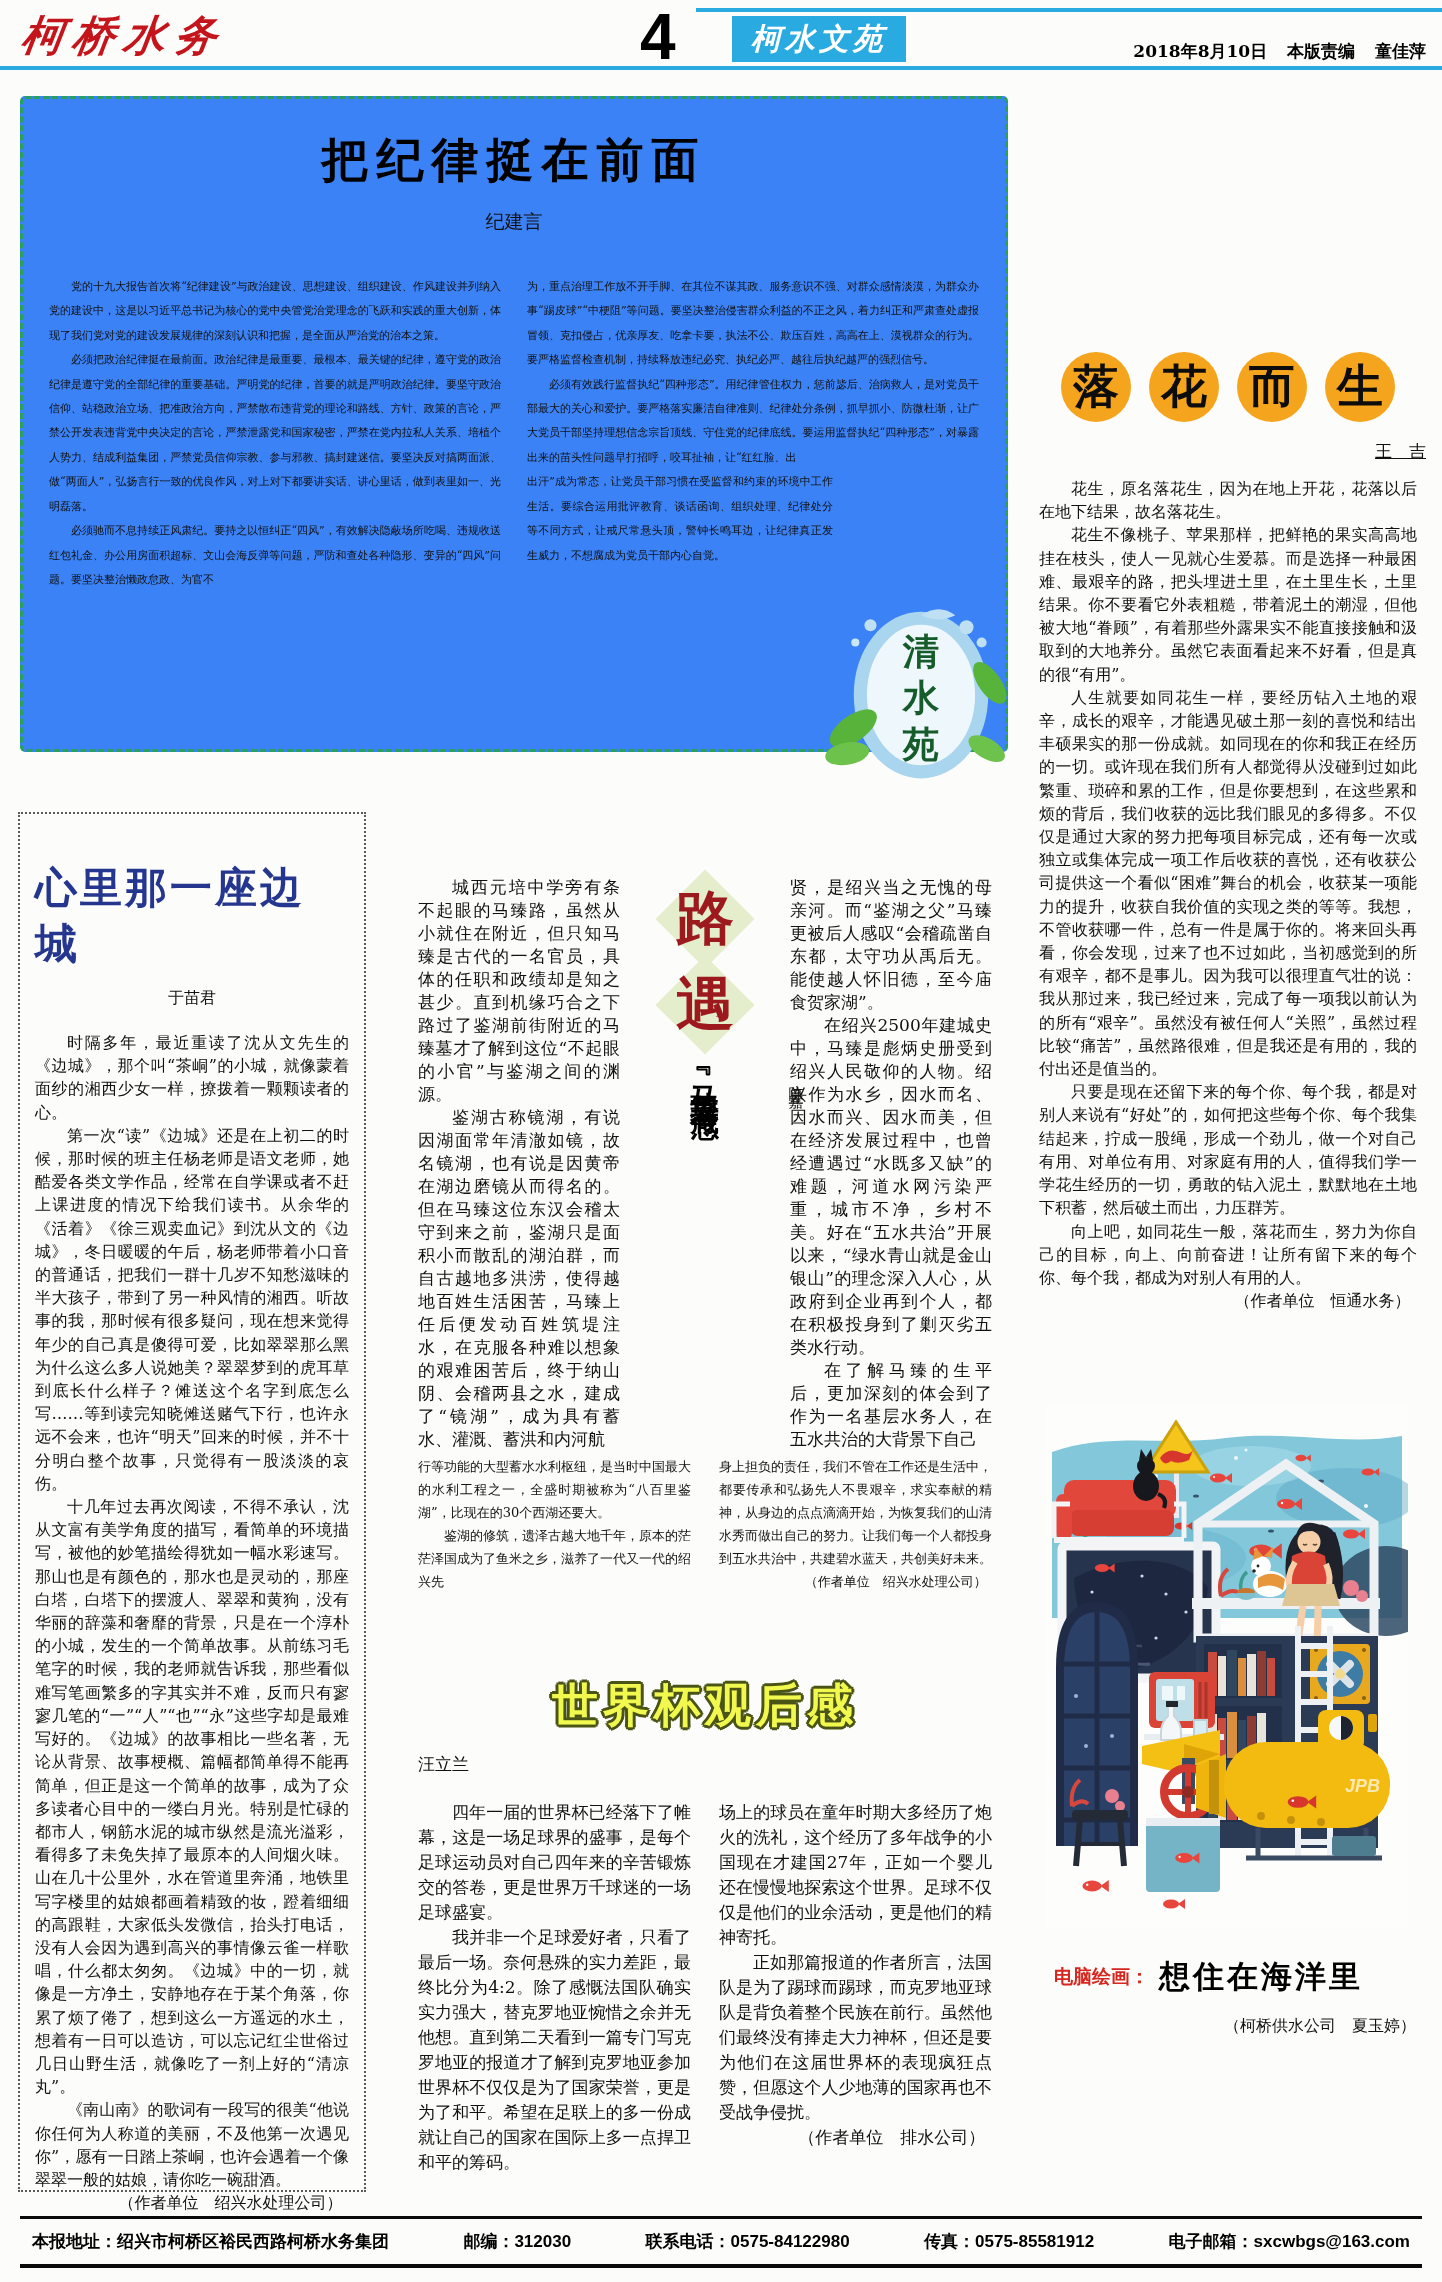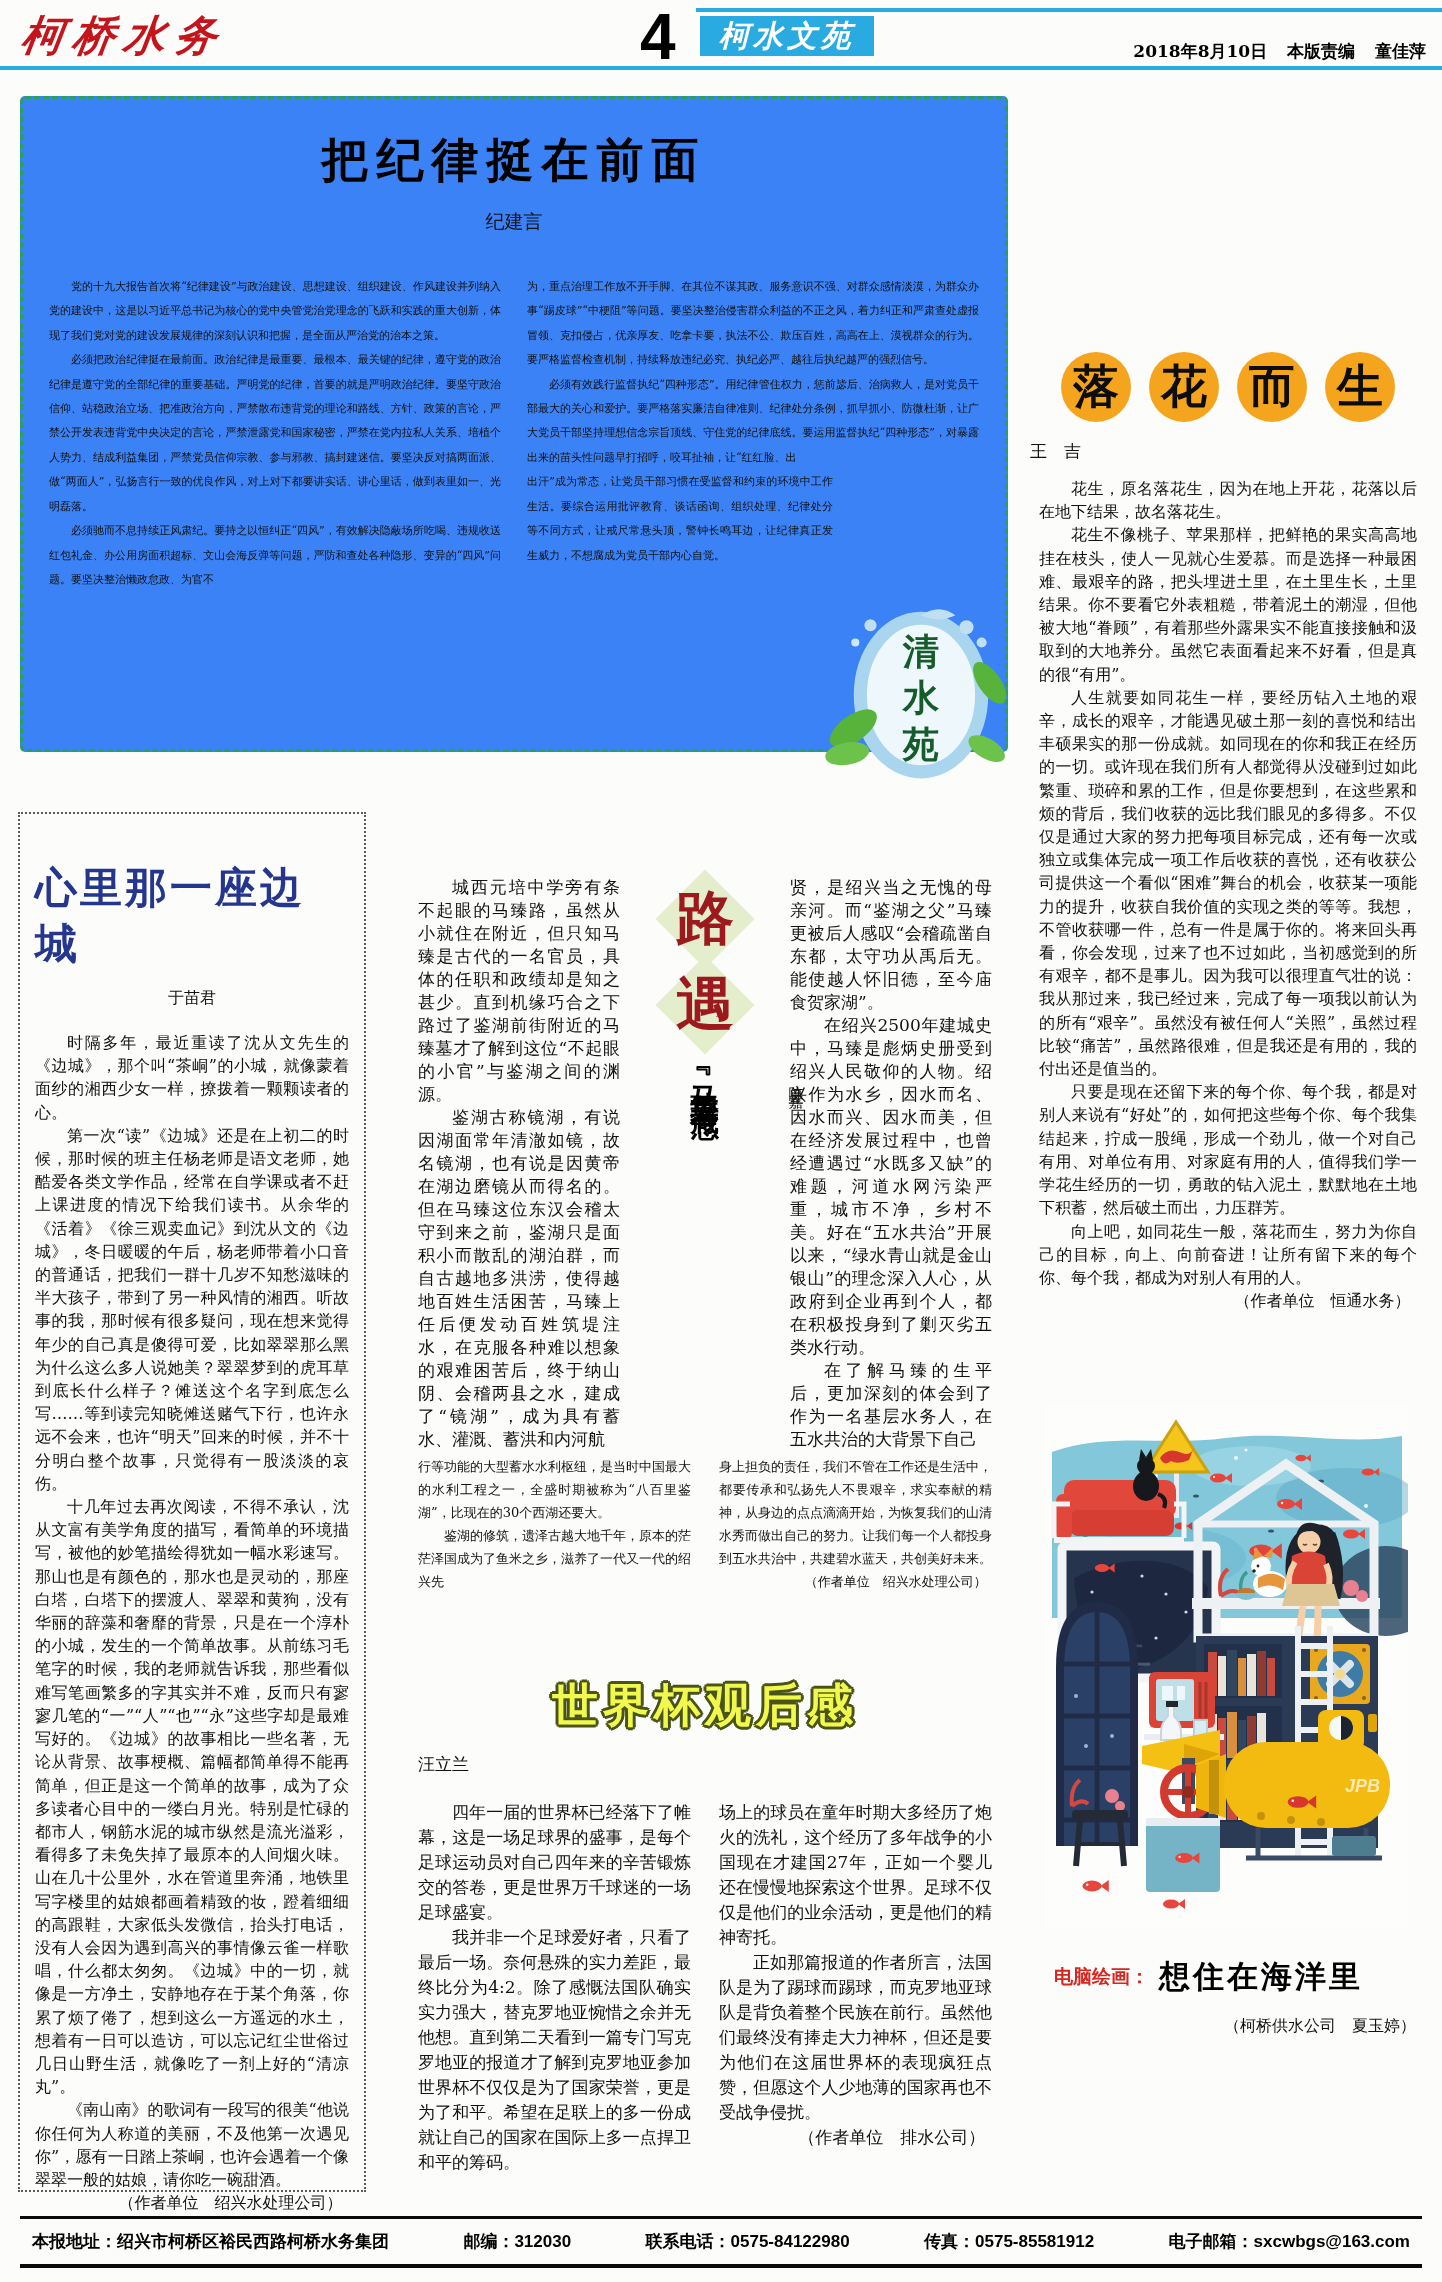--- a/index.html
+++ b/index.html
@@ -5,21 +5,21 @@
   html,body{margin:0;padding:0;background:#e8e8e8;}
   .page{position:relative;width:1442px;height:2282px;background:#fcfcfa;overflow:hidden;
         font-family:"DejaVu Serif",serif;color:#111;}
 
   
   .logo{position:absolute;left:22px;top:8px;font-size:42px;font-weight:bold;font-style:italic;
         color:#c5151c;letter-spacing:9px;transform:skewX(-8deg);}
   .page-num{position:absolute;left:640px;top:0px;font-family:"Liberation Sans",sans-serif;
         font-size:64px;font-weight:900;color:#000;}
   .rule-top{position:absolute;left:696px;top:8px;width:746px;height:4px;background:#29aae1;}
-  .section-box{position:absolute;left:700px;top:16px;width:174px;height:40px;background:#29aae1;
+  .section-box{position:absolute;left:732px;top:16px;width:174px;height:46px;background:#29aae1;
         color:#fff;font-style:italic;font-weight:bold;font-size:30px;letter-spacing:4px;
         display:flex;align-items:center;justify-content:center;}
   .date-line{position:absolute;right:16px;top:40px;font-size:17px;font-weight:bold;color:#000;}
   .date-line span{margin-left:14px;}
   .rule-main{position:absolute;left:0;top:66px;width:1442px;height:4px;background:#29aae1;}
 
   
   p{margin:0;text-align:justify;text-indent:2em;}
   p.cont{text-indent:0;}
   .credit{text-align:right;text-indent:0;padding-right:0.4em;}
@@ -68,21 +68,21 @@
   .wc-byline{text-align:left;font-size:17px;margin:16px 0 24px;}
   .wc-cols{display:flex;gap:28px;}
   .wc-cols > div{flex:1;font-size:17px;line-height:25px;}
 
   
   .rcol{position:absolute;left:1030px;top:0;width:396px;}
   .peanut-title{display:flex;justify-content:center;gap:18px;margin-top:352px;}
   .pt-circle{width:70px;height:70px;border-radius:50%;background:#f5a41d;display:flex;
         align-items:center;justify-content:center;font-size:46px;font-weight:900;
         font-family:"Liberation Sans",sans-serif;color:#0d0d0d;}
-  .p-byline{text-align:left;font-size:17px;margin:18px 0 14px;}
+  .p-byline{text-align:right;font-size:17px;margin:18px 0 14px;text-decoration:underline;}
   .p-text{font-size:16px;line-height:23.2px;padding:0 9px;}
   .art{margin:94px 0 0 16px;width:362px;height:522px;}
   .art-cap{margin-top:24px;padding-left:24px;display:flex;align-items:center;}
   .cap-label{color:#d6261f;font-weight:bold;font-size:19px;font-family:"Liberation Sans",sans-serif;}
   .cap-title{font-size:31px;font-weight:900;font-family:"Liberation Sans",sans-serif;
         margin-left:10px;letter-spacing:3px;color:#000;}
   .art-credit{text-align:right;padding-right:10px;font-size:16px;margin-top:18px;}
 
   
   .footer{position:absolute;left:20px;top:2216px;width:1402px;height:52px;box-sizing:border-box;

